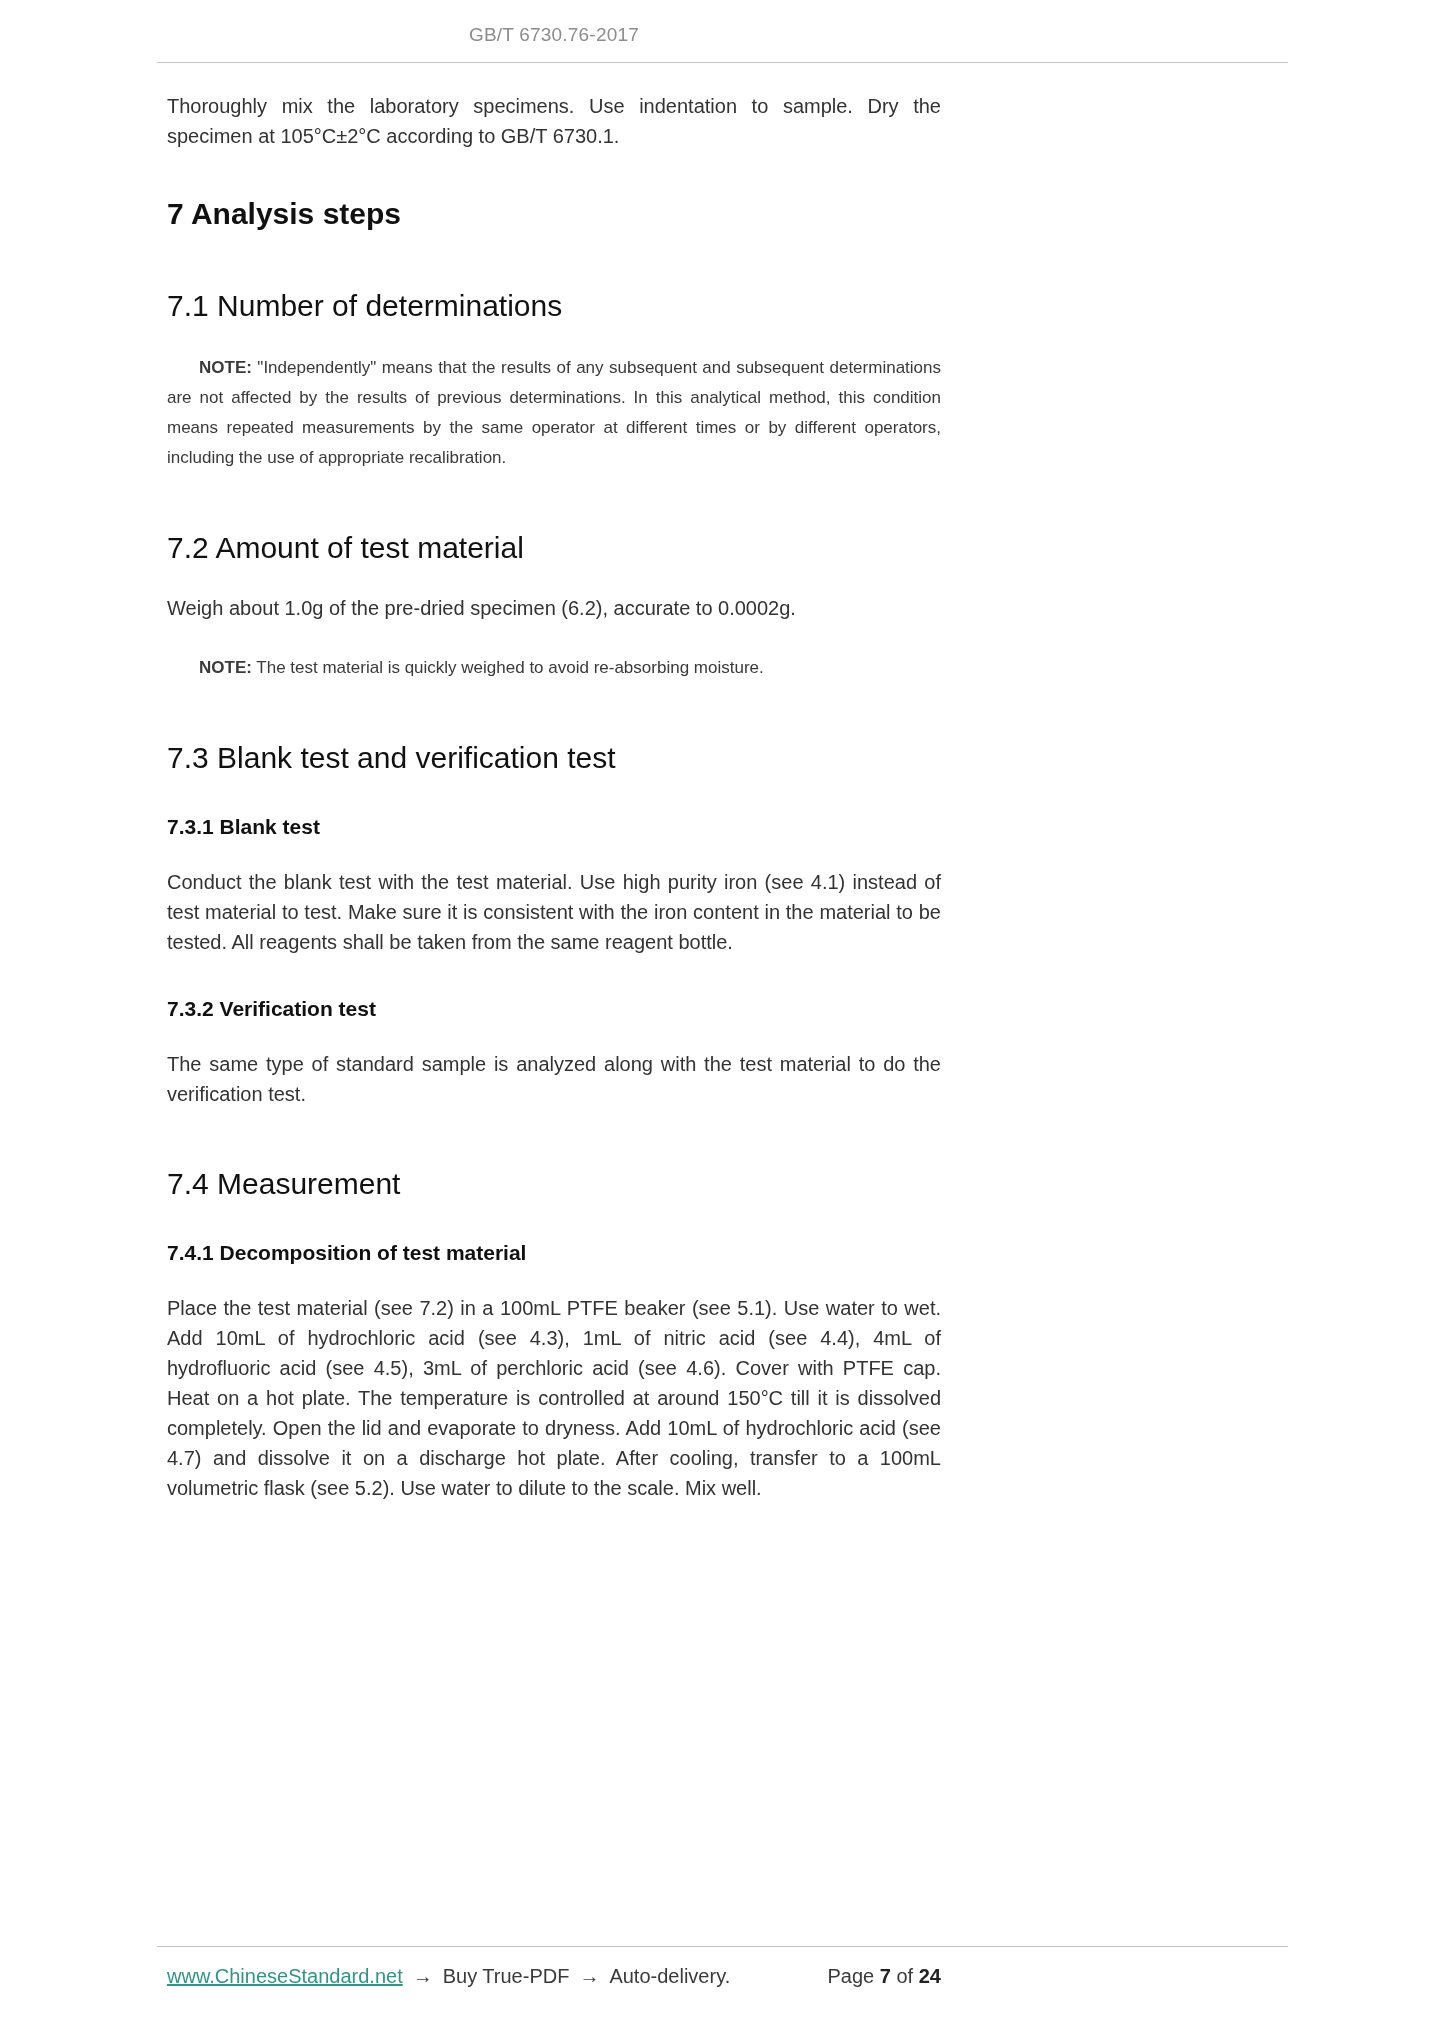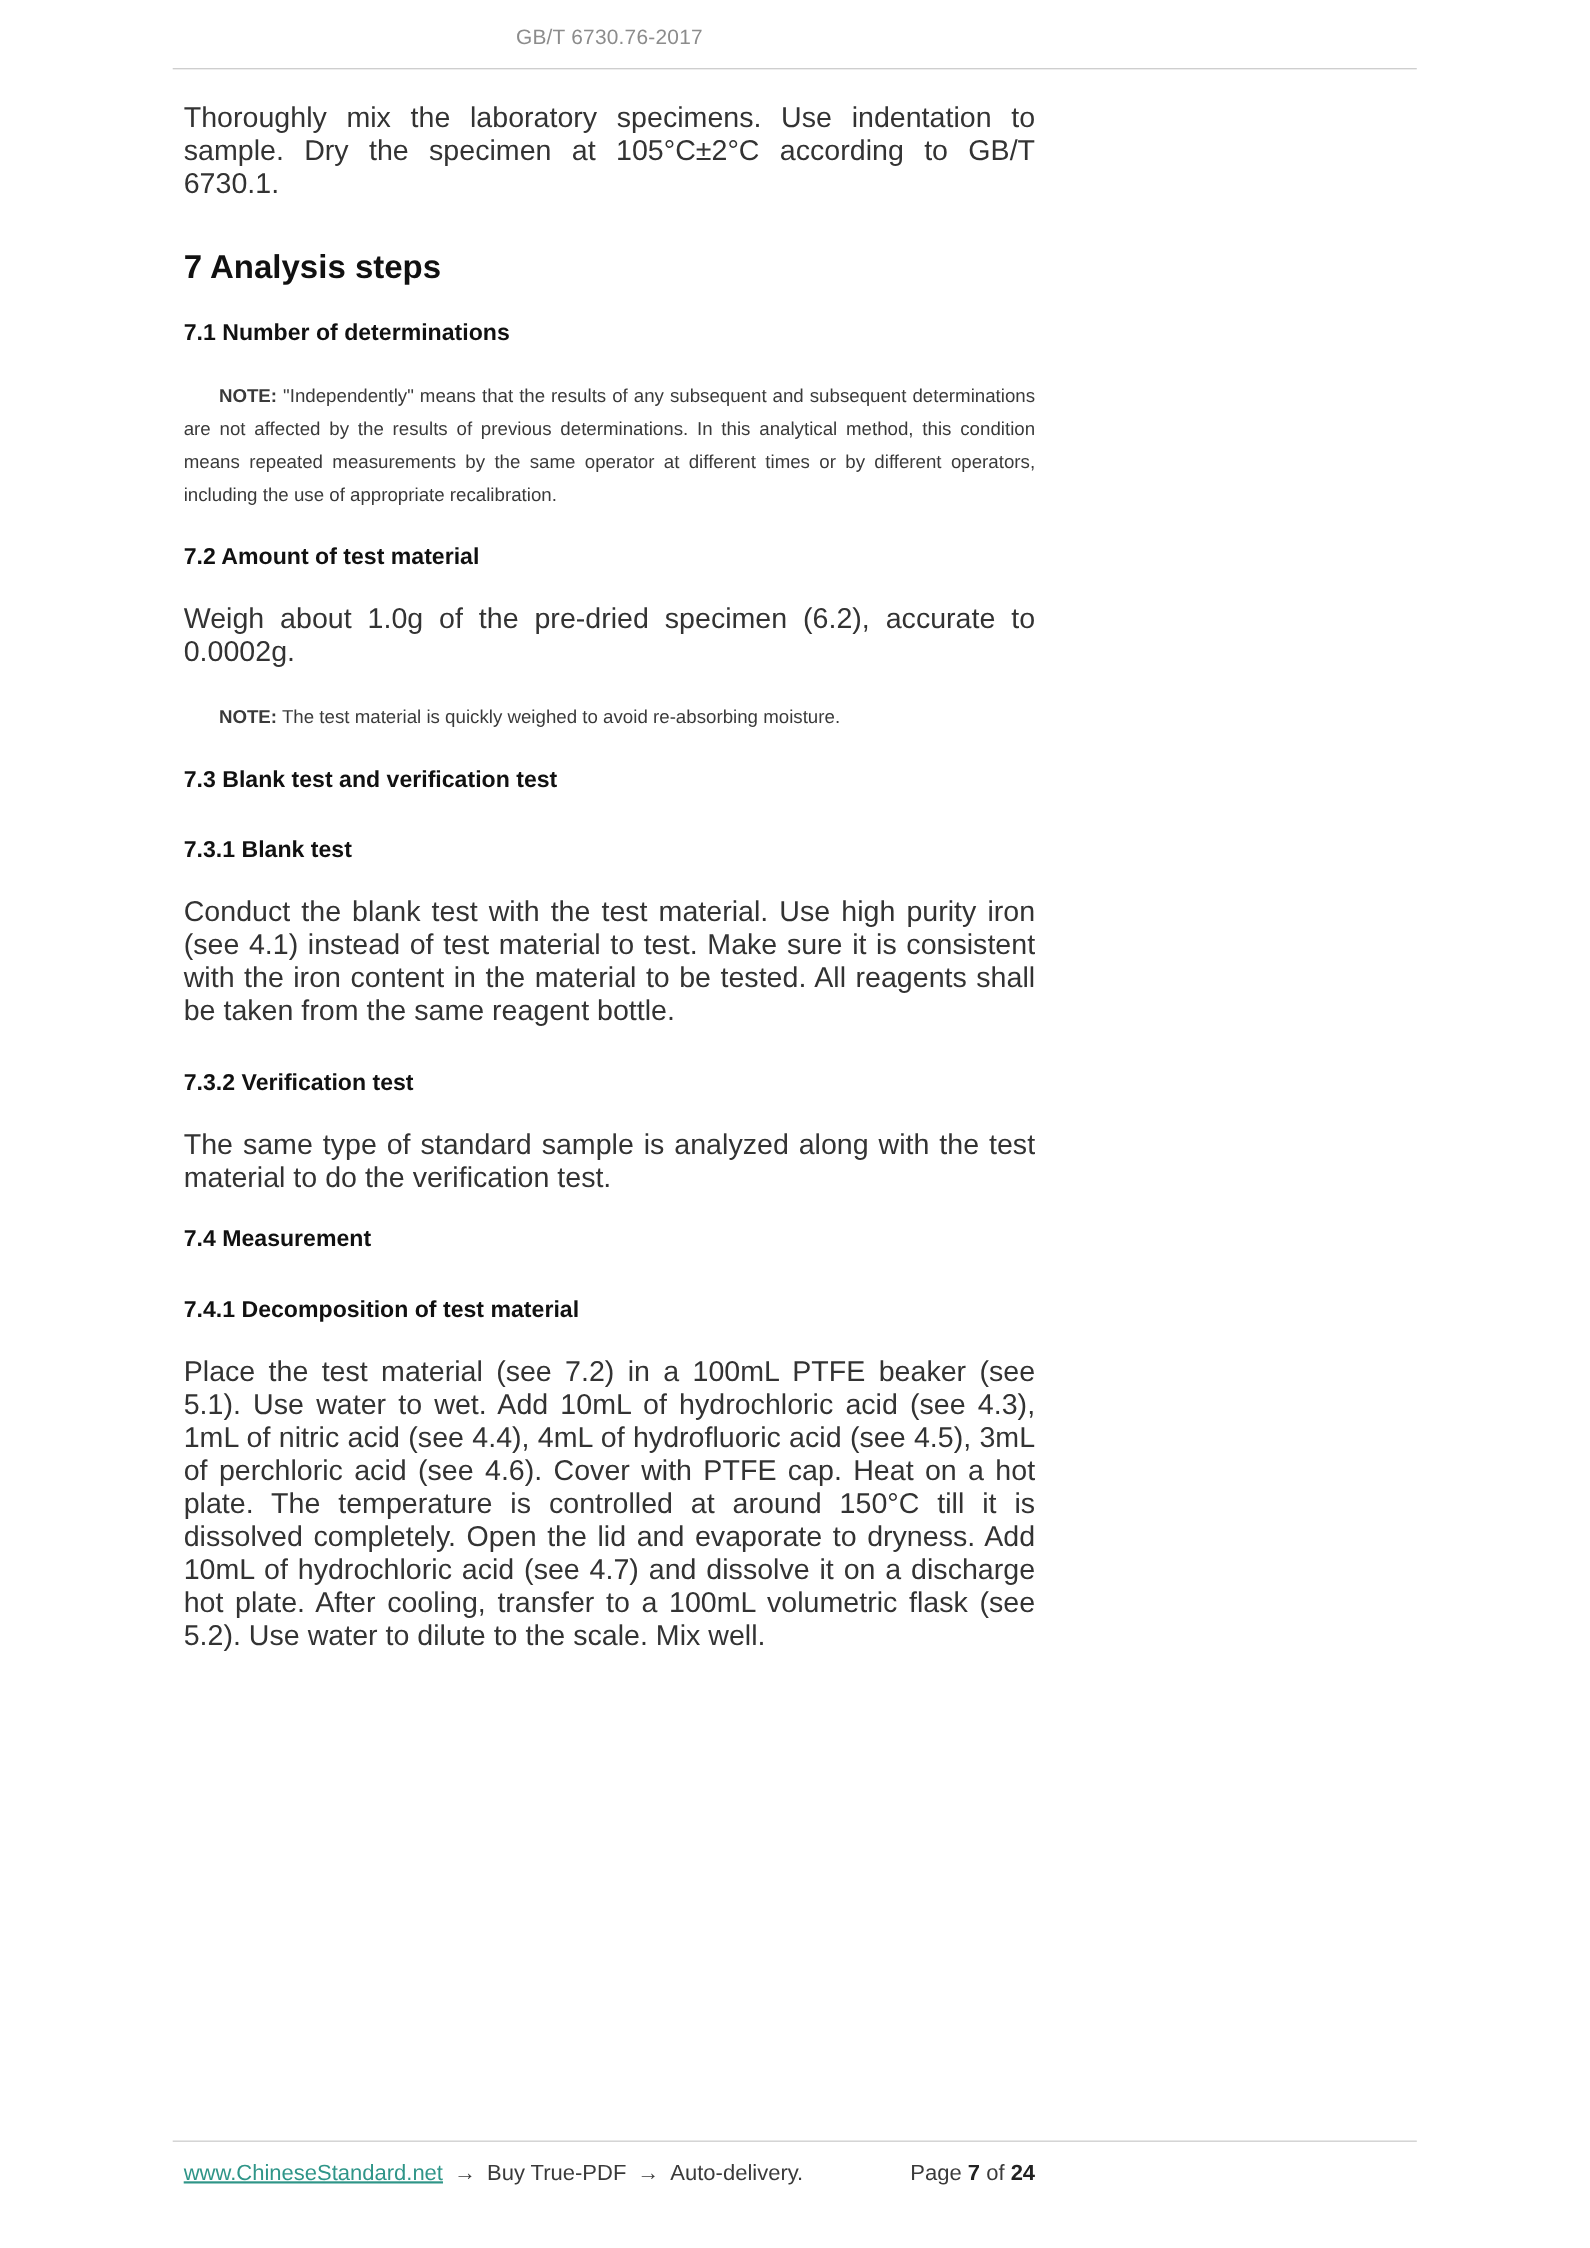--- a/index.html
+++ b/index.html
@@ -31,44 +31,44 @@
   .header-rule {
     margin: 16px 0 0 157px;
     width: 1131px;
   }
   .content {
     width: 774px;
     margin-left: 167px;
     color: #333333;
   }
   .content p.body {
-    font-size: 26px;
+    font-size: 20px;
     line-height: 30px;
     text-align: justify;
     margin: 28px 0;
   }
   .content p.note {
     font-size: 17px;
     line-height: 30px;
     text-align: justify;
     margin: 30px 0;
     color: #3a3a3a;
   }
   .content p.note strong { font-weight: bold; margin-left: 32px; }
   .content h1 {
     font-size: 30px;
     font-weight: bold;
     color: #111111;
     margin: 46px 0 30px;
   }
   .content h2 {
-    font-size: 21px;
-    font-weight: bold;
+    font-size: 30px;
+    font-weight: normal;
     color: #111111;
-    margin: 30px 0 28px;
+    margin: 58px 0 28px;
   }
   .content h3 {
     font-size: 21px;
     font-weight: bold;
     color: #111111;
     margin: 40px 0 28px;
   }
   .footer {
     position: absolute;
     top: 1946px;

